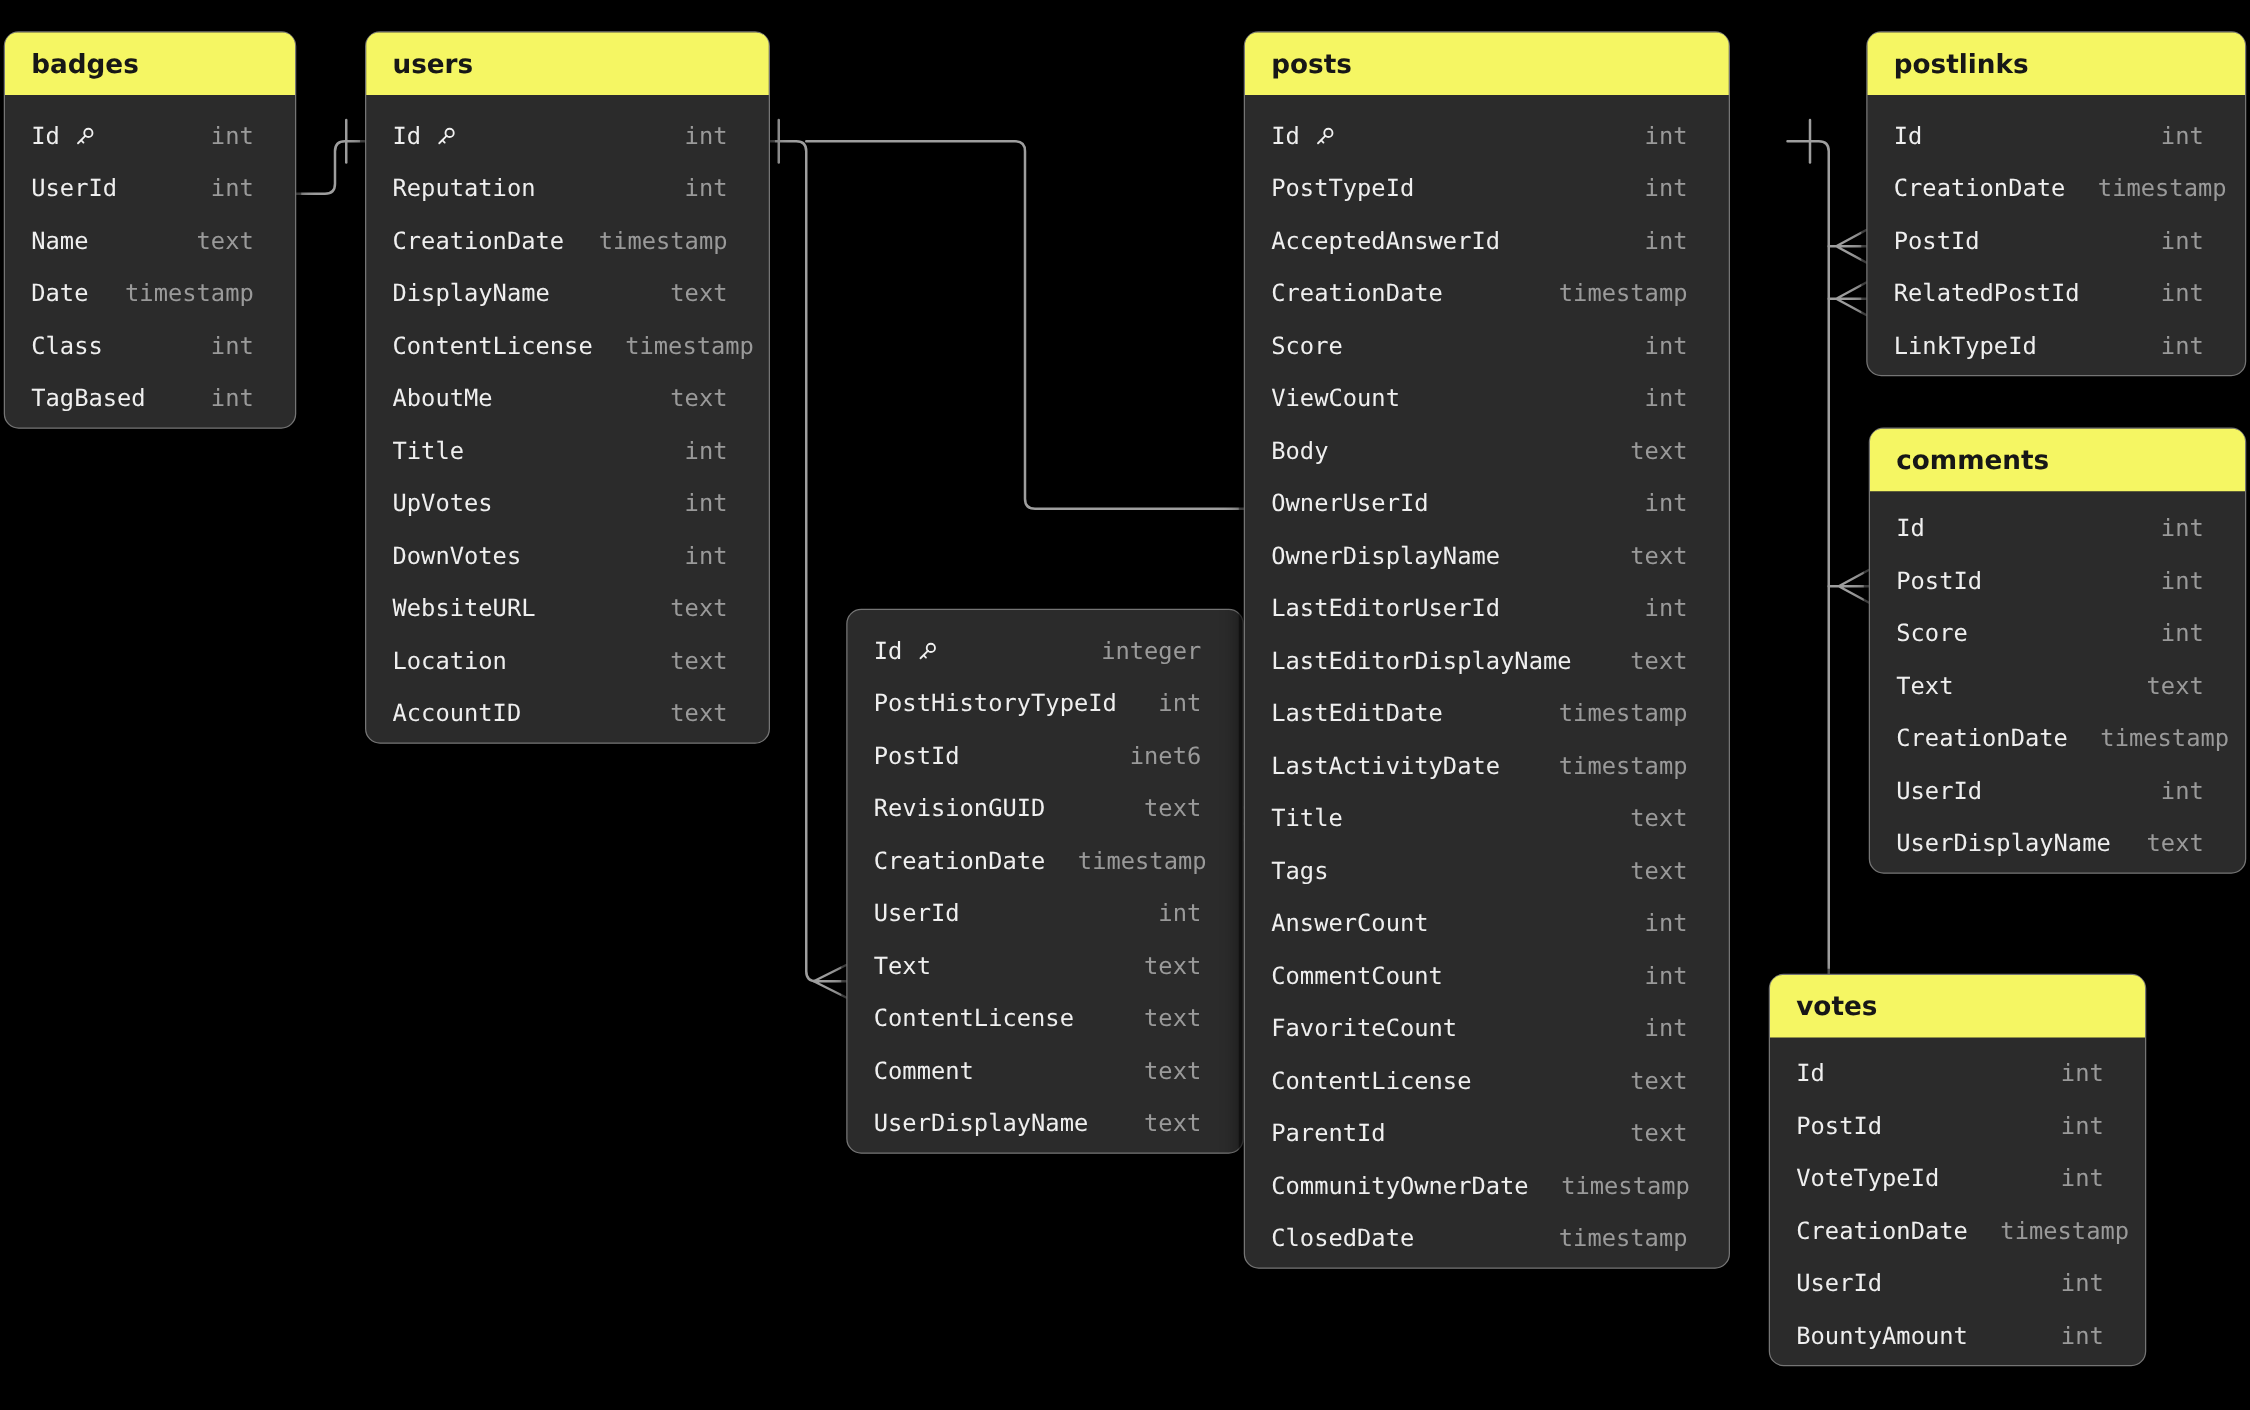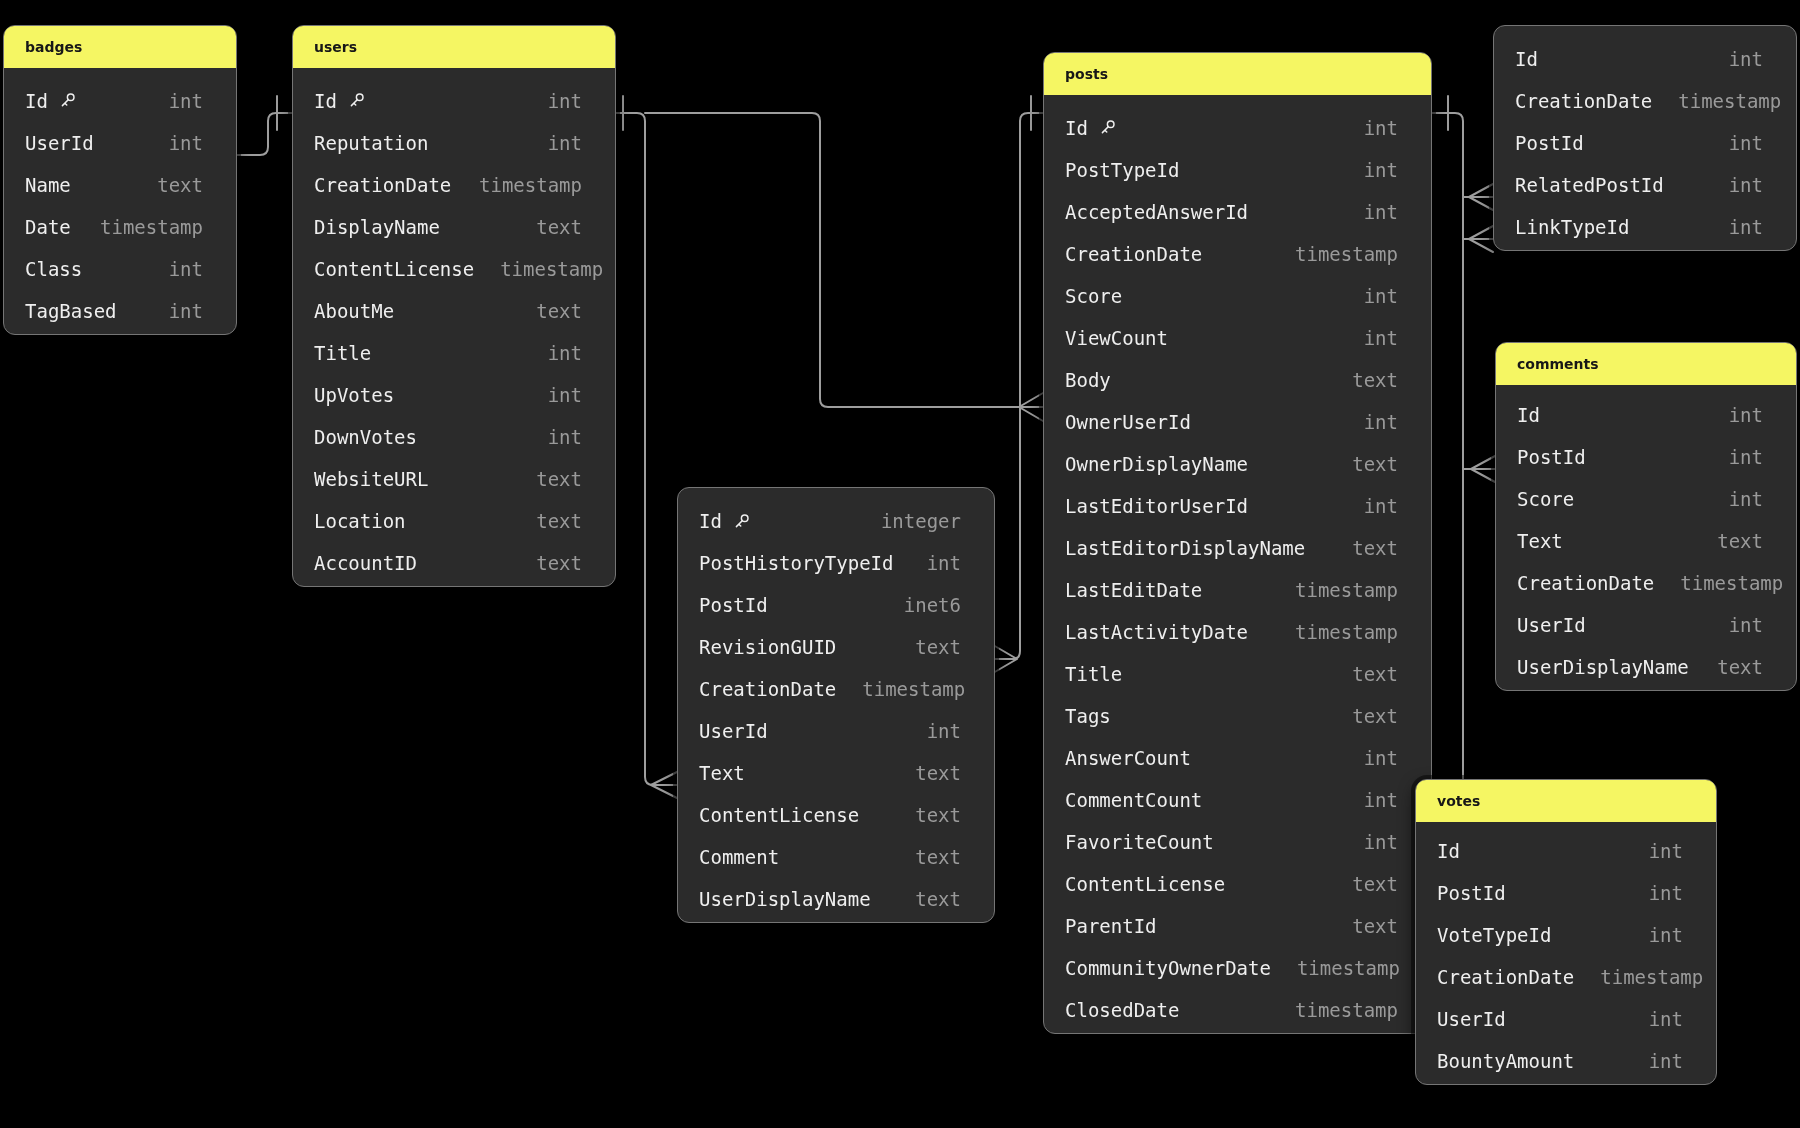--- a/index.html
+++ b/index.html
@@ -4,31 +4,31 @@
 <title>ER Diagram</title>
 <style>
   html,body{margin:0;padding:0;background:#000;}
   .canvas{position:relative;width:1800px;height:1128px;background:#000;overflow:hidden;
           font-family:"DejaVu Sans Mono","Liberation Mono",monospace;}
   .wires{position:absolute;left:0;top:0;z-index:0;}
   .card{position:absolute;z-index:1;background:#2b2b2b;border:1.5px solid #757575;
         border-radius:12px;box-shadow:0 0 0 4px rgba(0,0,0,0.45),0 6px 16px rgba(0,0,0,0.7);}
   .hd{background:#f5f663;border-radius:10px 10px 0 0;padding:13px 21px 12px 21px;
       font-family:"DejaVu Sans","Liberation Sans",sans-serif;font-weight:700;
-      font-size:14px;color:#171717;line-height:1.2;}
+      font-size:21px;color:#171717;line-height:1.2;}
   .body{padding:12px 12px 2px 0;}
   .row{display:flex;justify-content:space-between;align-items:center;height:42px;padding:0 21px;}
   .fname{color:#efefef;font-size:19px;display:flex;align-items:center;white-space:nowrap;}
   .ftype{color:#9a9a9a;font-size:19px;margin-left:26px;white-space:nowrap;}
   .key{margin-left:11px;flex:0 0 auto;color:#efefef;}
   
   .card-badges     {left:3px;   top:25px;  width:232px;}
   .card-users      {left:292px; top:25px;  width:322px;}
   .card-posthistory{left:677px; top:487px; width:316px;}
-  .card-posts      {left:1043px;top:25px;  width:387px;margin-top:27px;}
+  .card-posts      {left:995px;top:25px;  width:387px;}
   .card-postlinks  {left:1493px;top:25px;  width:302px;}
   .card-comments   {left:1495px;top:342px; width:300px;}
   .card-votes      {left:1415px;top:743px; width:300px;margin-top:36px;}
   .card-comments .body{padding-top:9px;}
   .card-votes .body{padding-top:8px;}
 </style>
 </head>
 <body>
 
 <div class="canvas">
@@ -396,20 +396,23 @@
         <div class="row">
     <span class="fname">
             <span>ClosedDate</span>
           </span>
     <span class="ftype">timestamp</span>
   </div>
       </div>
   </section>
 
   <section class="card card-postlinks">
+    <header class="hd">
+      <span>postlinks</span>
+    </header>
     <div class="body">
         <div class="row">
     <span class="fname">
             <span>Id</span>
           </span>
     <span class="ftype">int</span>
   </div>
         <div class="row">
     <span class="fname">
             <span>CreationDate</span>

